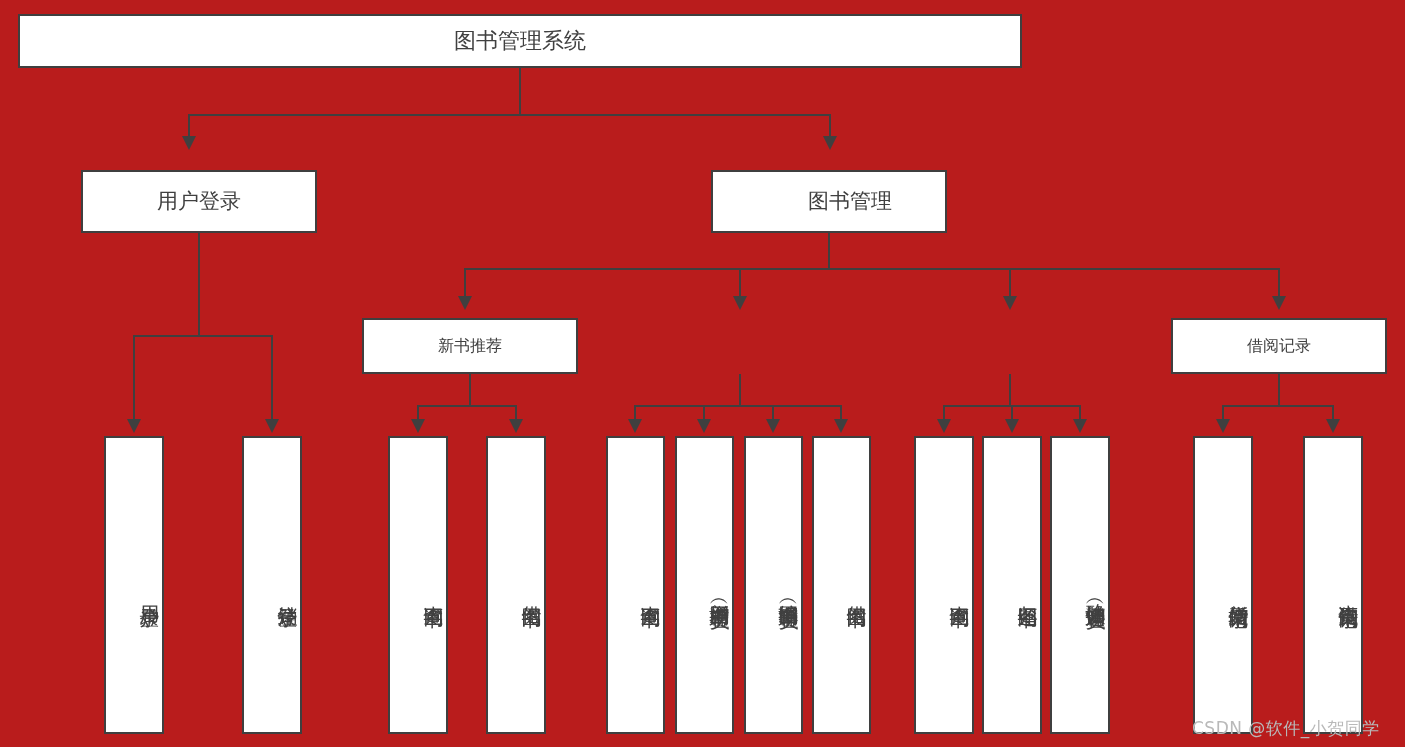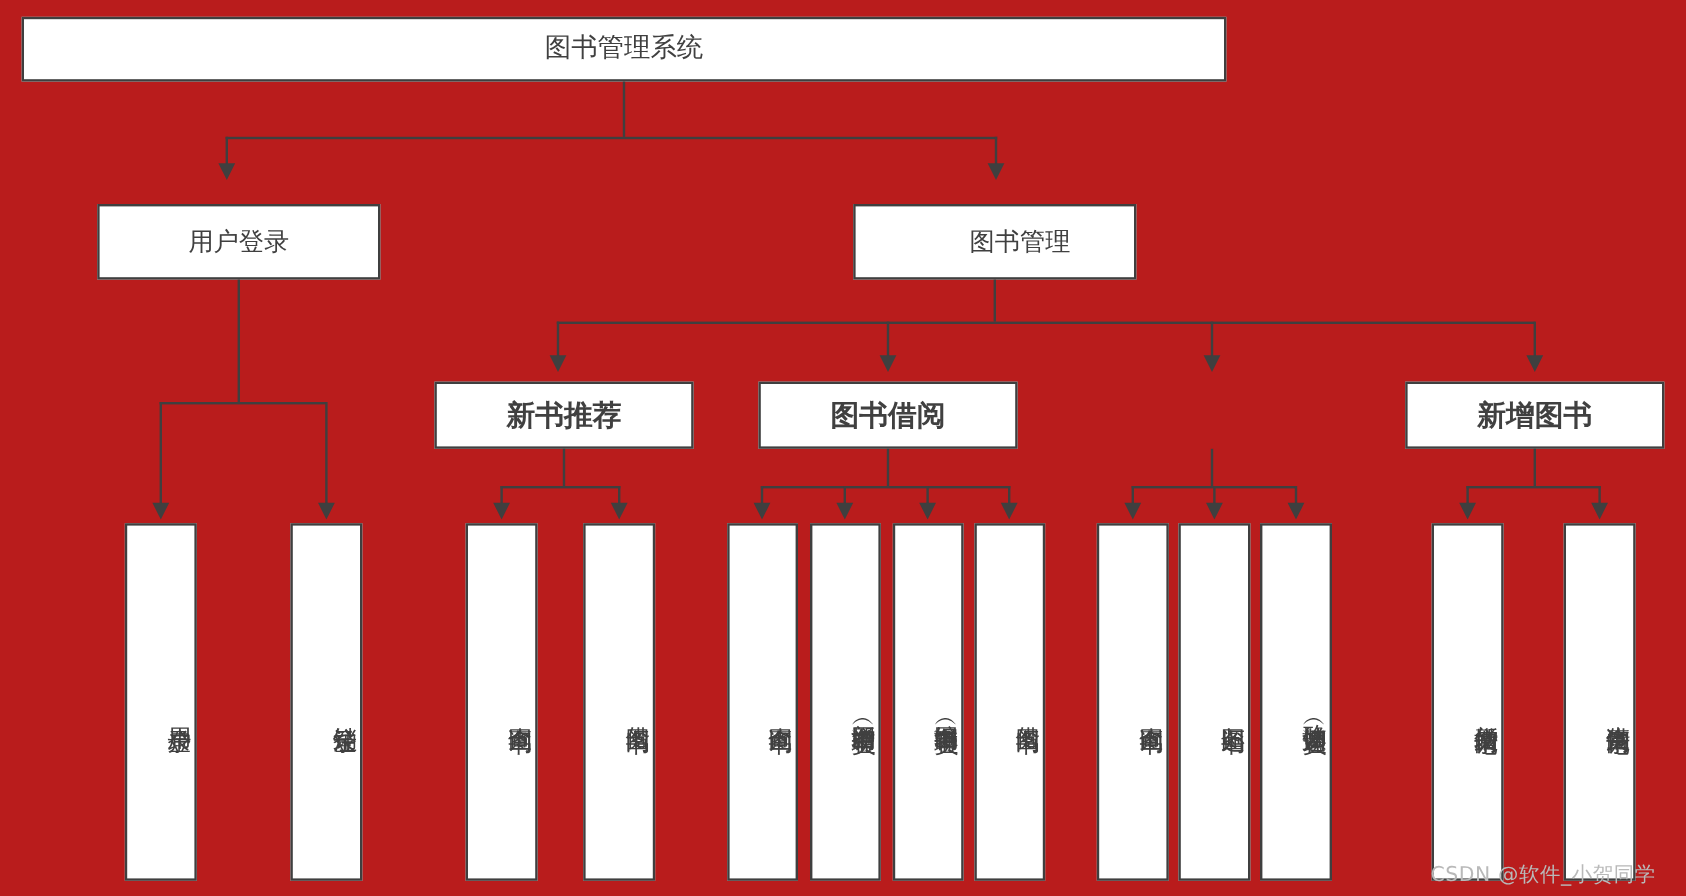--- a/index.html
+++ b/index.html
@@ -30,22 +30,21 @@
     color:#404040;
     line-height:1.25;
   }
   .node.root{
     font-size:22px;
   }
   .node.lvl2{
     font-size:21px;
   }
   .node.lvl3{
-    font-size:24px;
-    font-weight:bold;
+    font-size:16px;
   }
   .node.leaf{
     font-size:20px;
     writing-mode:vertical-rl;
     text-orientation:upright;
     align-items:flex-start;
     justify-content:center;
     padding-top:14px;
     letter-spacing:1px;
   }
@@ -124,25 +123,22 @@
   <div class="conn vline" style="left:739px;top:268px;height:30px;"></div>
   <div class="arrow" style="left:733px;top:296px;"></div>
   <div class="conn vline" style="left:1009px;top:268px;height:30px;"></div>
   <div class="arrow" style="left:1003px;top:296px;"></div>
   <div class="conn vline" style="left:1278px;top:268px;height:30px;"></div>
   <div class="arrow" style="left:1272px;top:296px;"></div>
 
   <div class="node lvl3" style="left:362px;top:318px;width:216px;height:56px;">
     <span>新书推荐</span>
   </div>
-  <div class="node lvl3" style="left:632px;top:318px;width:216px;height:56px;">
-    <span>图书借阅</span>
-  </div>
   <div class="node lvl3" style="left:1171px;top:318px;width:216px;height:56px;">
-    <span>新增图书</span>
+    <span>借阅记录</span>
   </div>
 
   <div class="conn vline" style="left:469px;top:374px;height:31px;"></div>
   <div class="conn hline" style="left:417px;top:405px;width:100px;"></div>
   <div class="conn vline" style="left:417px;top:405px;height:16px;"></div>
   <div class="arrow" style="left:411px;top:419px;"></div>
   <div class="conn vline" style="left:515px;top:405px;height:16px;"></div>
   <div class="arrow" style="left:509px;top:419px;"></div>
 
   <div class="node leaf" style="left:388px;top:436px;width:60px;height:298px;">

